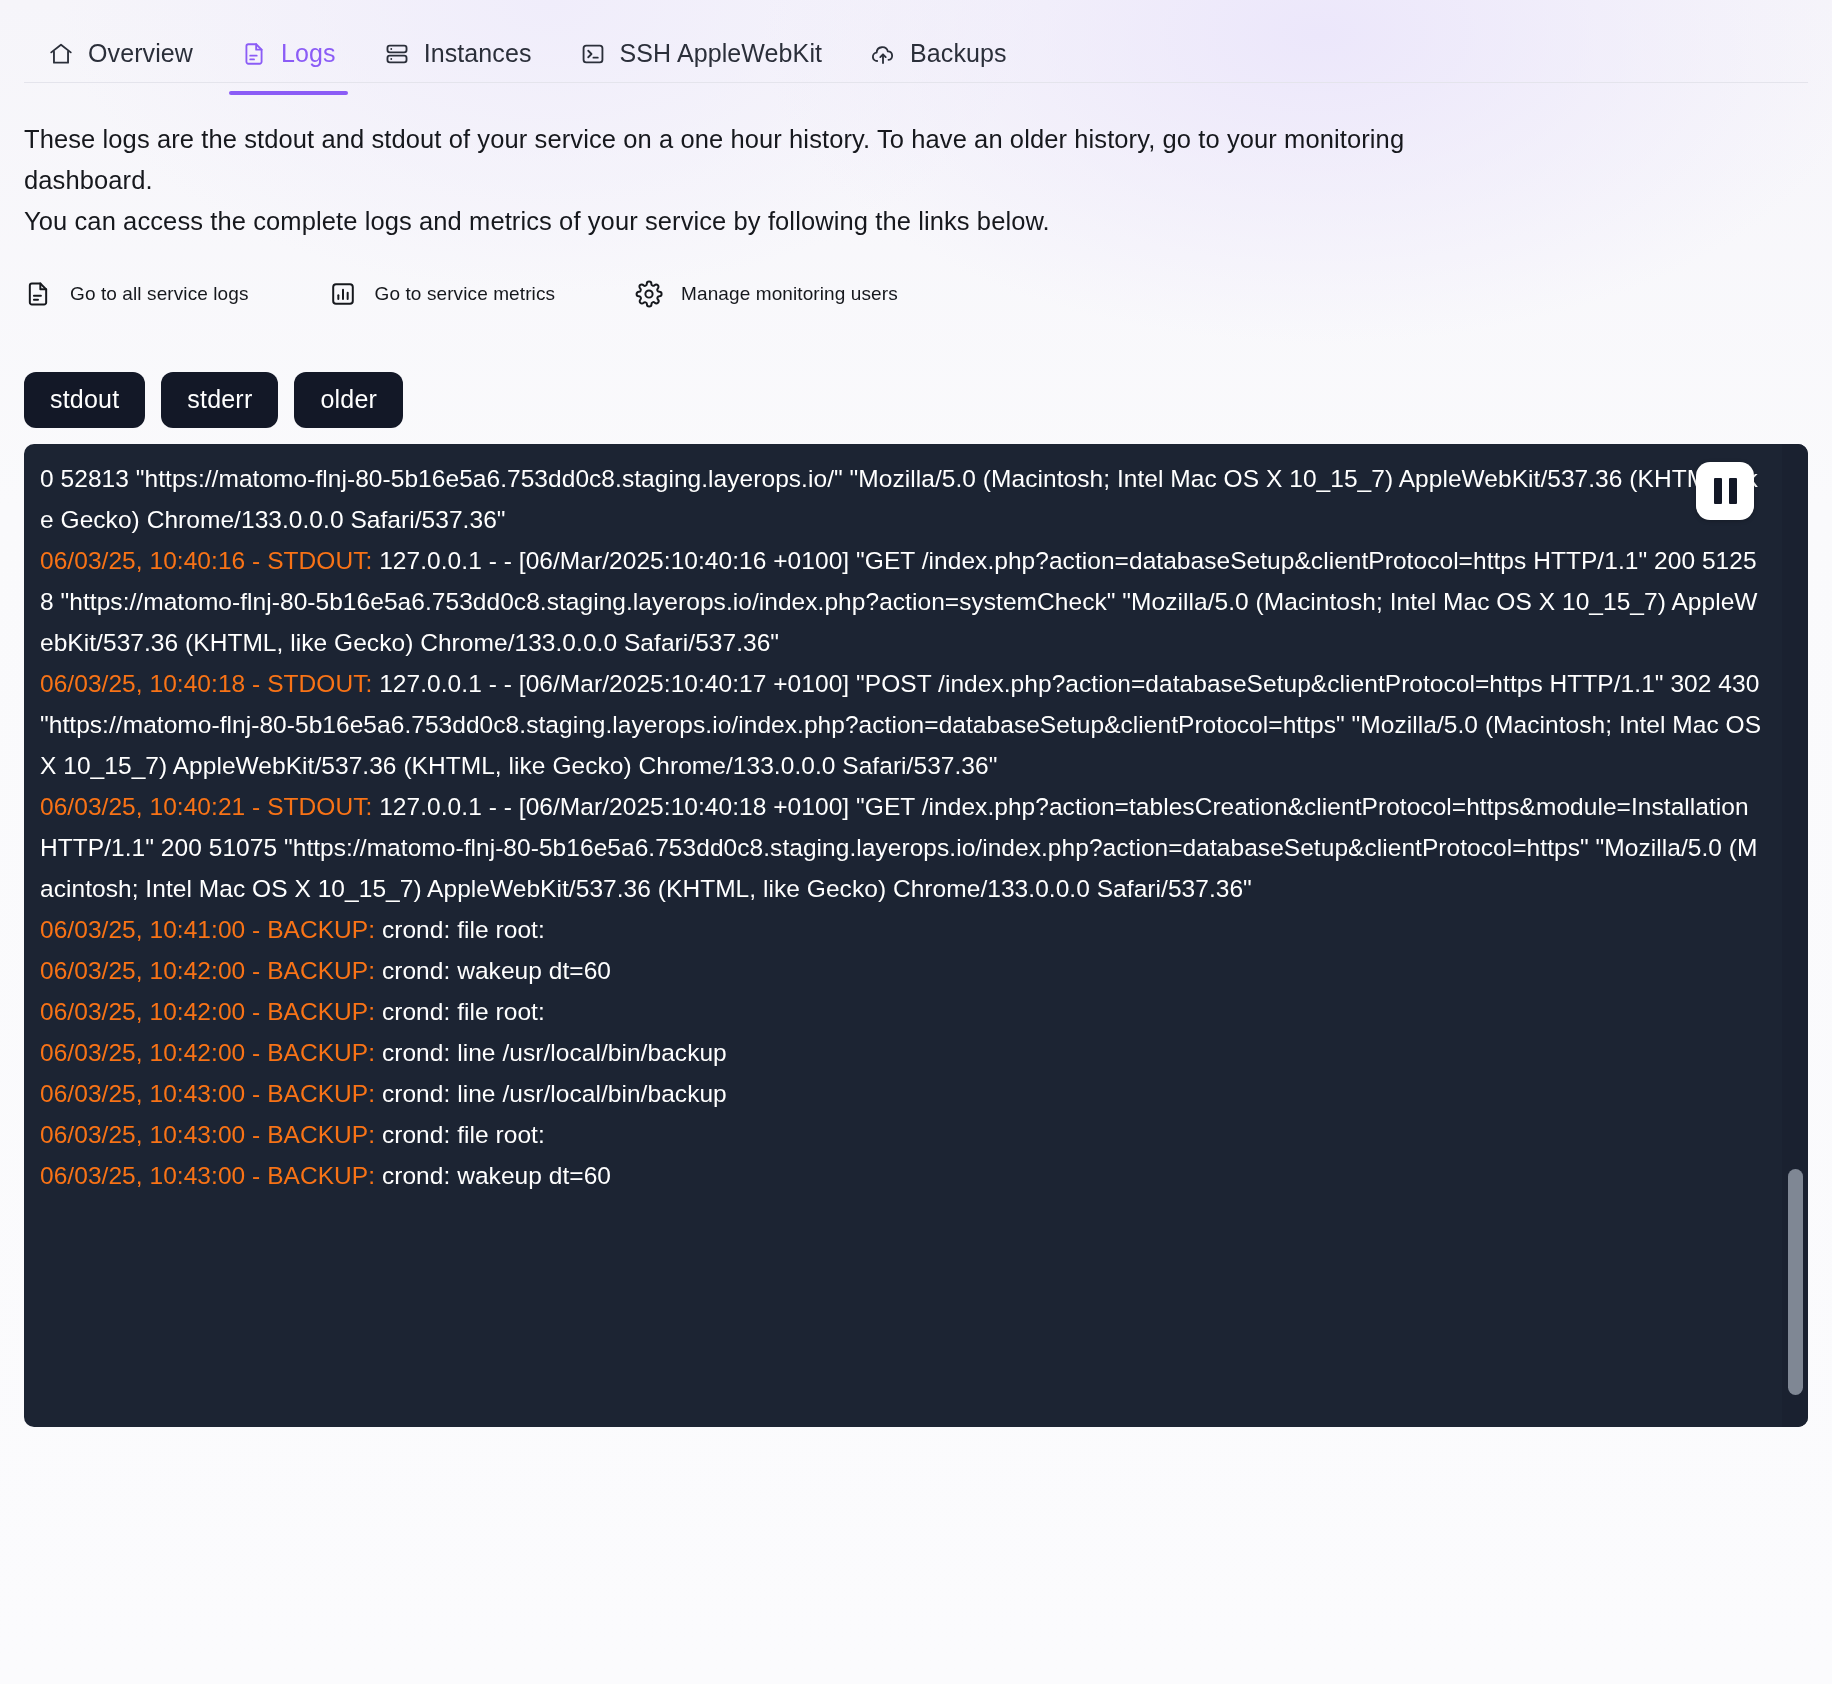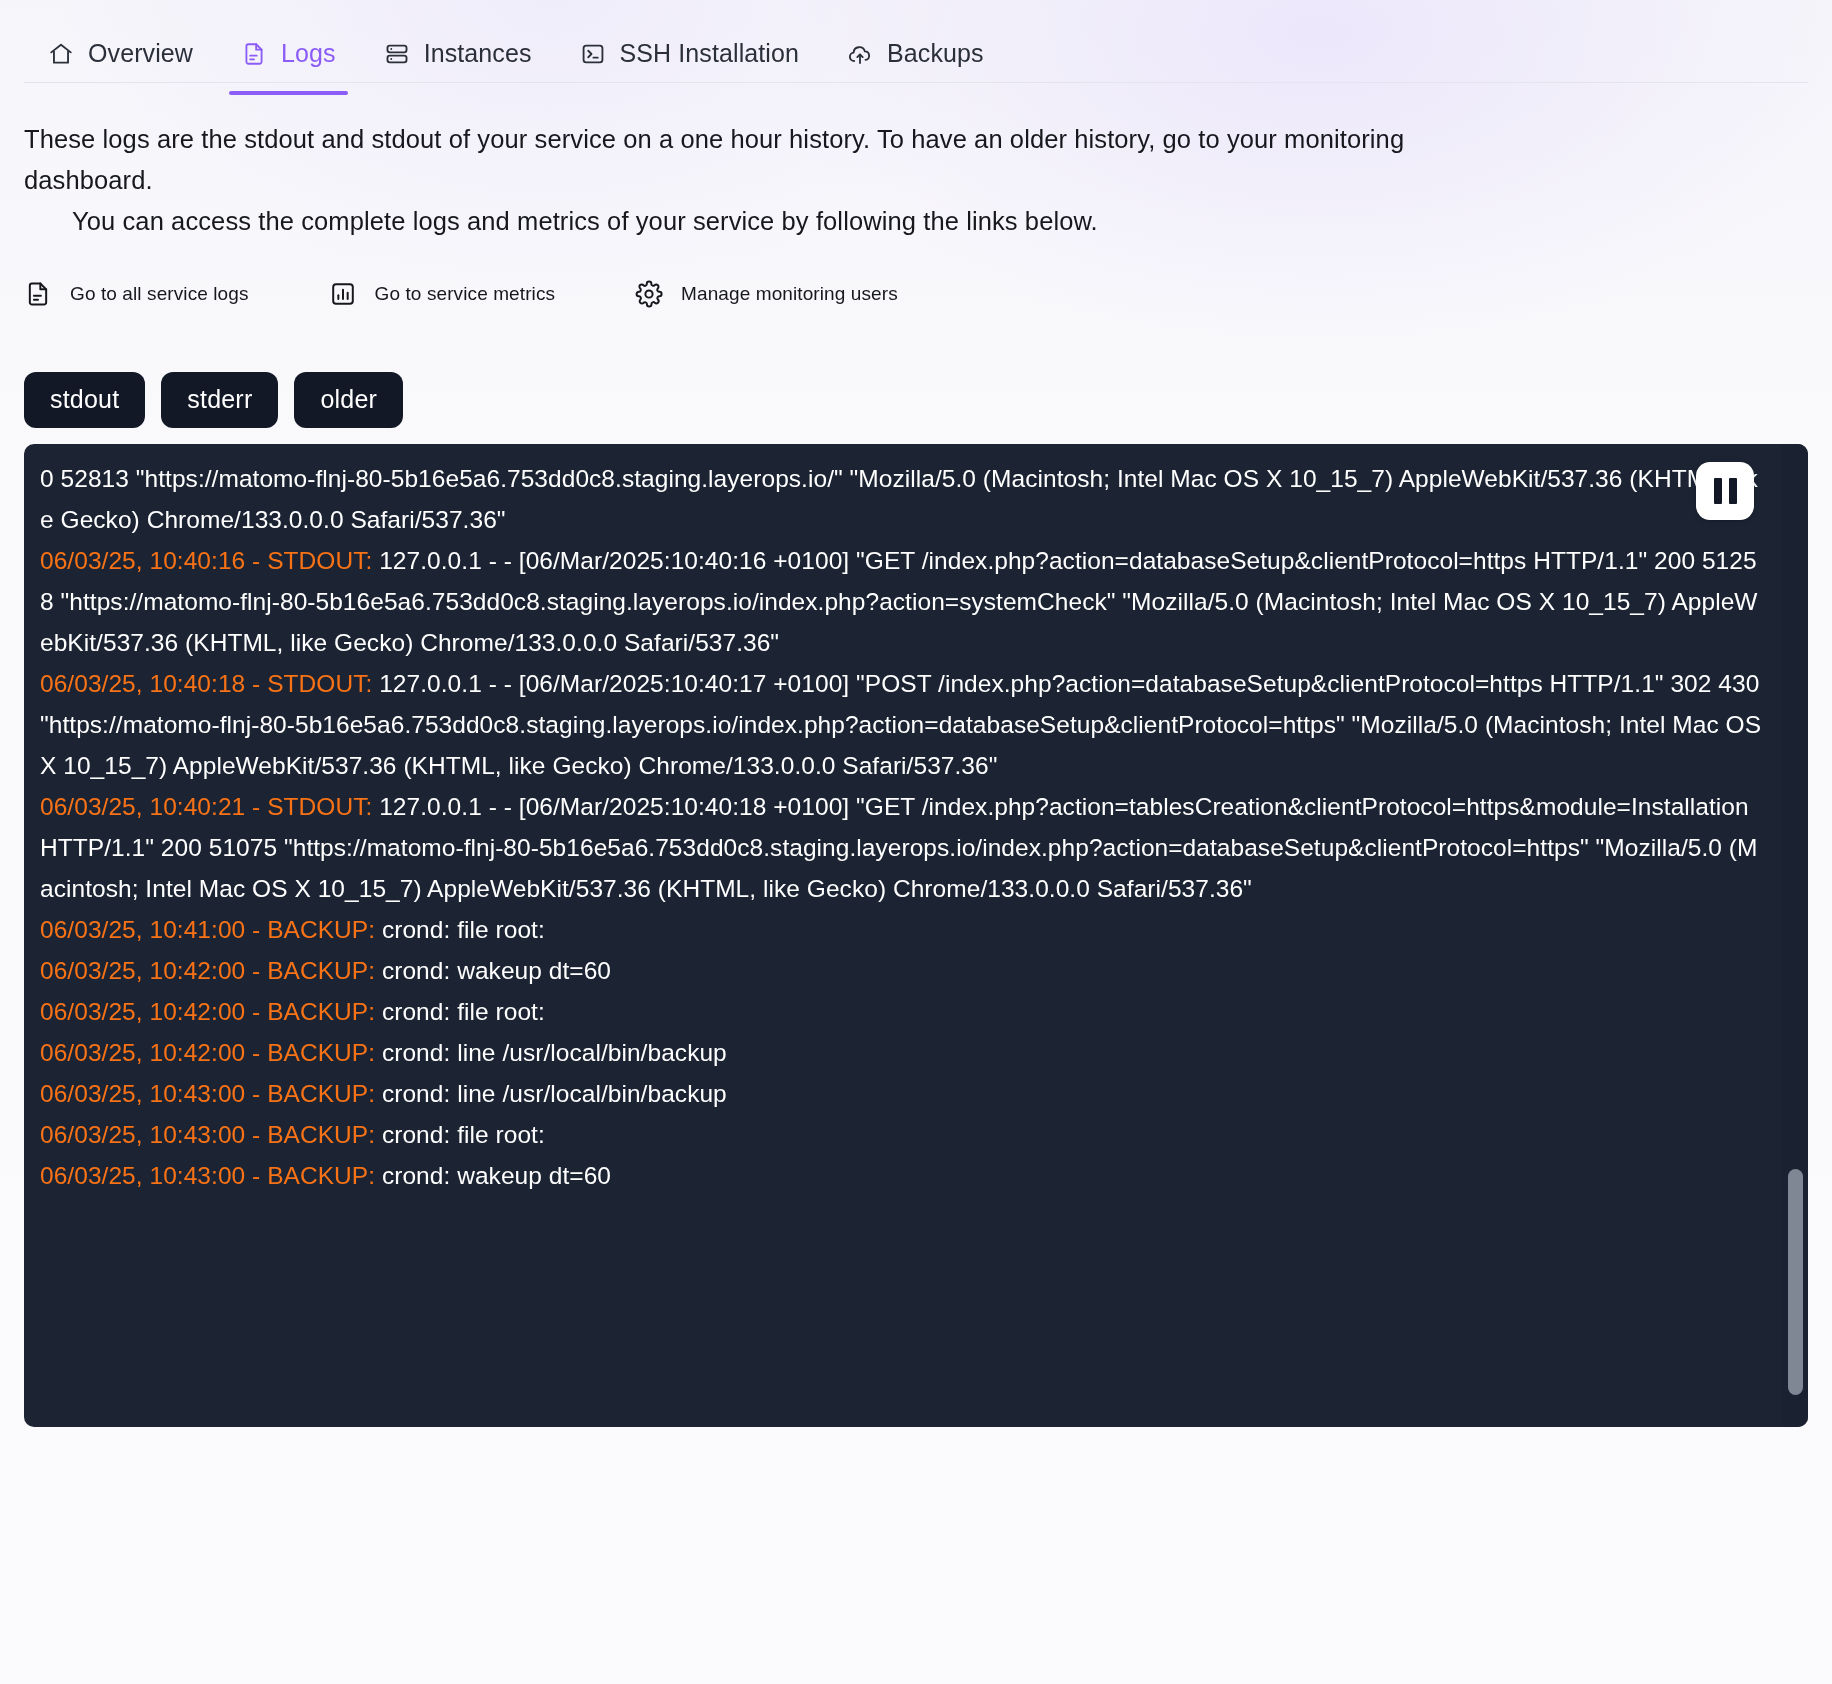--- a/index.html
+++ b/index.html
@@ -75,21 +75,21 @@
   .intro {
     padding: 36px 24px 0 24px;
     max-width: 1560px;
   }
   .intro p {
     font-size: 25.5px;
     line-height: 41px;
     color: #16181d;
     letter-spacing: 0.1px;
   }
-  .intro p + p { margin-top: 0px; margin-left: 48px; }
+  .intro p + p { margin-top: 0px; }
 
   
   .linkrow {
     display: flex;
     align-items: center;
     padding: 38px 24px 0 24px;
     gap: 80px;
   }
   .linkitem {
     display: flex;
@@ -239,21 +239,21 @@
     </div>
 
     <div class="tab">
       <span class="tab-ico">
         <svg width="26" height="26" viewBox="0 0 24 24" fill="none" stroke="#2b2f3a" stroke-width="1.7" stroke-linecap="round" stroke-linejoin="round">
           <rect x="3.3" y="4.3" width="17.4" height="15.4" rx="2.4"></rect>
           <path d="M7.6 9l3 3-3 3"></path>
             <path d="M12.4 15.4h4"></path>
         </svg>
       </span>
-      <span>SSH Installation</span>
+      <span>SSH AppleWebKit</span>
     </div>
 
     <div class="tab">
       <span class="tab-ico">
         <svg width="26" height="26" viewBox="0 0 24 24" fill="none" stroke="#2b2f3a" stroke-width="1.7" stroke-linecap="round" stroke-linejoin="round">
           <path d="M6.6 18.5a3.9 3.9 0 0 1-.5-7.77 5.3 5.3 0 0 1 10.4-1.1 3.95 3.95 0 0 1 .6 7.85"></path>
           <path d="M12 20.3v-7.6"></path>
             <path d="M9.5 14.9 12 12.4l2.5 2.5"></path>
         </svg>
       </span>

